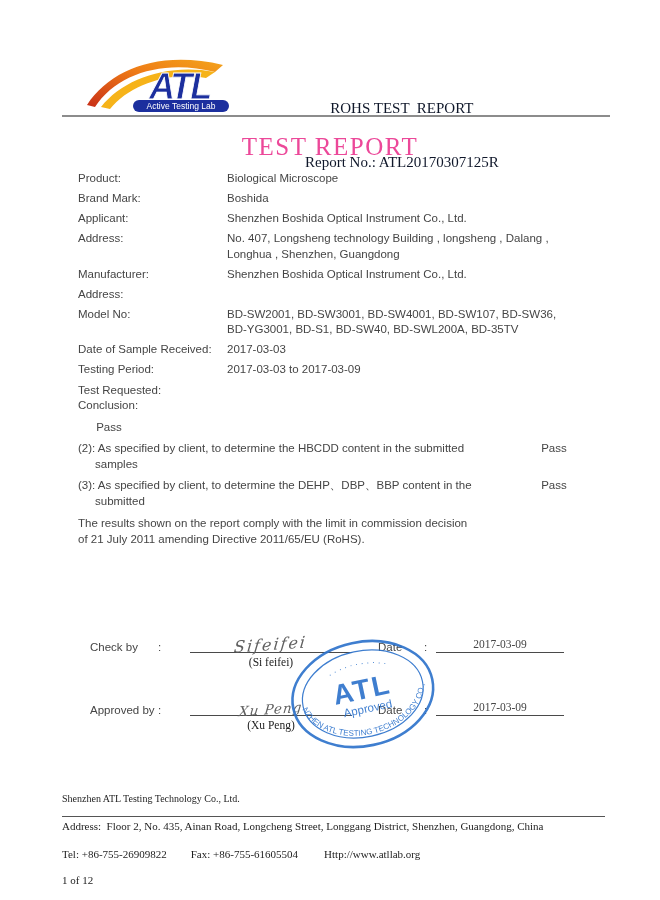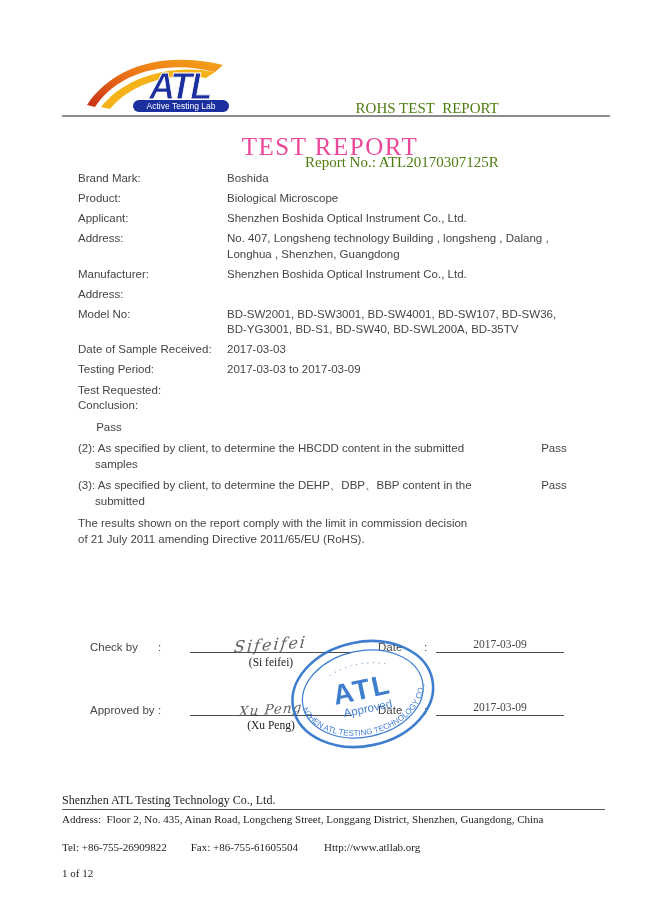--- a/index.html
+++ b/index.html
@@ -6,22 +6,22 @@
   html,body { background:#e9e9e9; }
   .page {
     position:relative; width:660px; height:900px; margin:0 auto;
     background:#ffffff; overflow:hidden;
     font-family:"Liberation Sans", sans-serif; color:#454545;
   }
   
   .header { display:flex; margin:55px 40px 0 85px; height:58px; }
   .logo-box { width:148px; height:57px; flex-shrink:0; }
   .header-titles {
-    margin-left:72px; margin-top:8px; text-align:right;
-    font-family:"Liberation Serif", serif; color:#4d7c0f;
+    margin-left:72px; margin-top:8px; text-align:center;
+    font-family:"Liberation Serif", serif; color:#0f172a;
     font-size:15px; line-height:18px; white-space:pre;
   }
   .header-rule { margin:2px 50px 0 62px; border-top:2px solid #8c8c8c; }
   
   .doc-title {
     margin-top:16px; text-align:center;
     font-family:"Liberation Serif", serif; font-weight:400;
     font-size:25px; letter-spacing:1.5px; color:#ec4899;
   }
   
@@ -55,21 +55,21 @@
   .date-label { width:46px; }
   .date-line { width:128px; border-bottom:1.3px solid #4a4a4a; text-align:center; padding-bottom:2px;font-family:Liberation Serif, serif; }
   .sig-name-row {
     margin-left:100px; width:162px; text-align:center; margin-top:3px;
     font-family:"Liberation Serif", serif; font-size:11.5px; color:#222;
   }
   .stamp { position:absolute; left:198px; top:10px; opacity:0.92; transform:rotate(-12deg); z-index:5; }
   
   .footer { position:absolute; left:62px; right:55px; top:793px;
     font-family:"Liberation Serif", serif; color:#1d1d1d; }
-  .footer-company { font-size:12px; padding-bottom:1px; border-bottom:1.5px solid #555; }
+  .footer-company { font-size:10px; padding-bottom:12px; border-bottom:1.5px solid #555; }
   .footer-address { font-size:11px; margin-top:3px; white-space:pre; }
   .footer-contact { display:flex; font-size:11px; margin-top:16px; }
   .footer-contact .tel { margin-right:24px; }
   .footer-contact .fax { margin-right:26px; }
   .footer-page { text-align:left; margin-top:14px; font-size:11px; }
 </style>
 </head>
 <body>
 
 <div class="page">
@@ -96,26 +96,26 @@
       <div>Report No.: ATL20170307125R</div>
     </div>
   </div>
   <div class="header-rule"></div>
 
   <div class="doc-title">TEST REPORT</div>
 
   <div class="content">
     <div>
       <div class="row">
+        <div class="label">Product:</div>
+        <div class="value">Biological Microscope</div>
+      </div>
+      <div class="row">
         <div class="label">Brand Mark:</div>
         <div class="value">Boshida</div>
-      </div>
-      <div class="row">
-        <div class="label">Product:</div>
-        <div class="value">Biological Microscope</div>
       </div>
       <div class="row">
         <div class="label">Applicant:</div>
         <div class="value">Shenzhen Boshida Optical Instrument Co., Ltd.</div>
       </div>
       <div class="row">
         <div class="label">Address:</div>
         <div class="value">No. 407, Longsheng technology Building , longsheng , Dalang ,
 Longhua , Shenzhen, Guangdong</div>
       </div>

